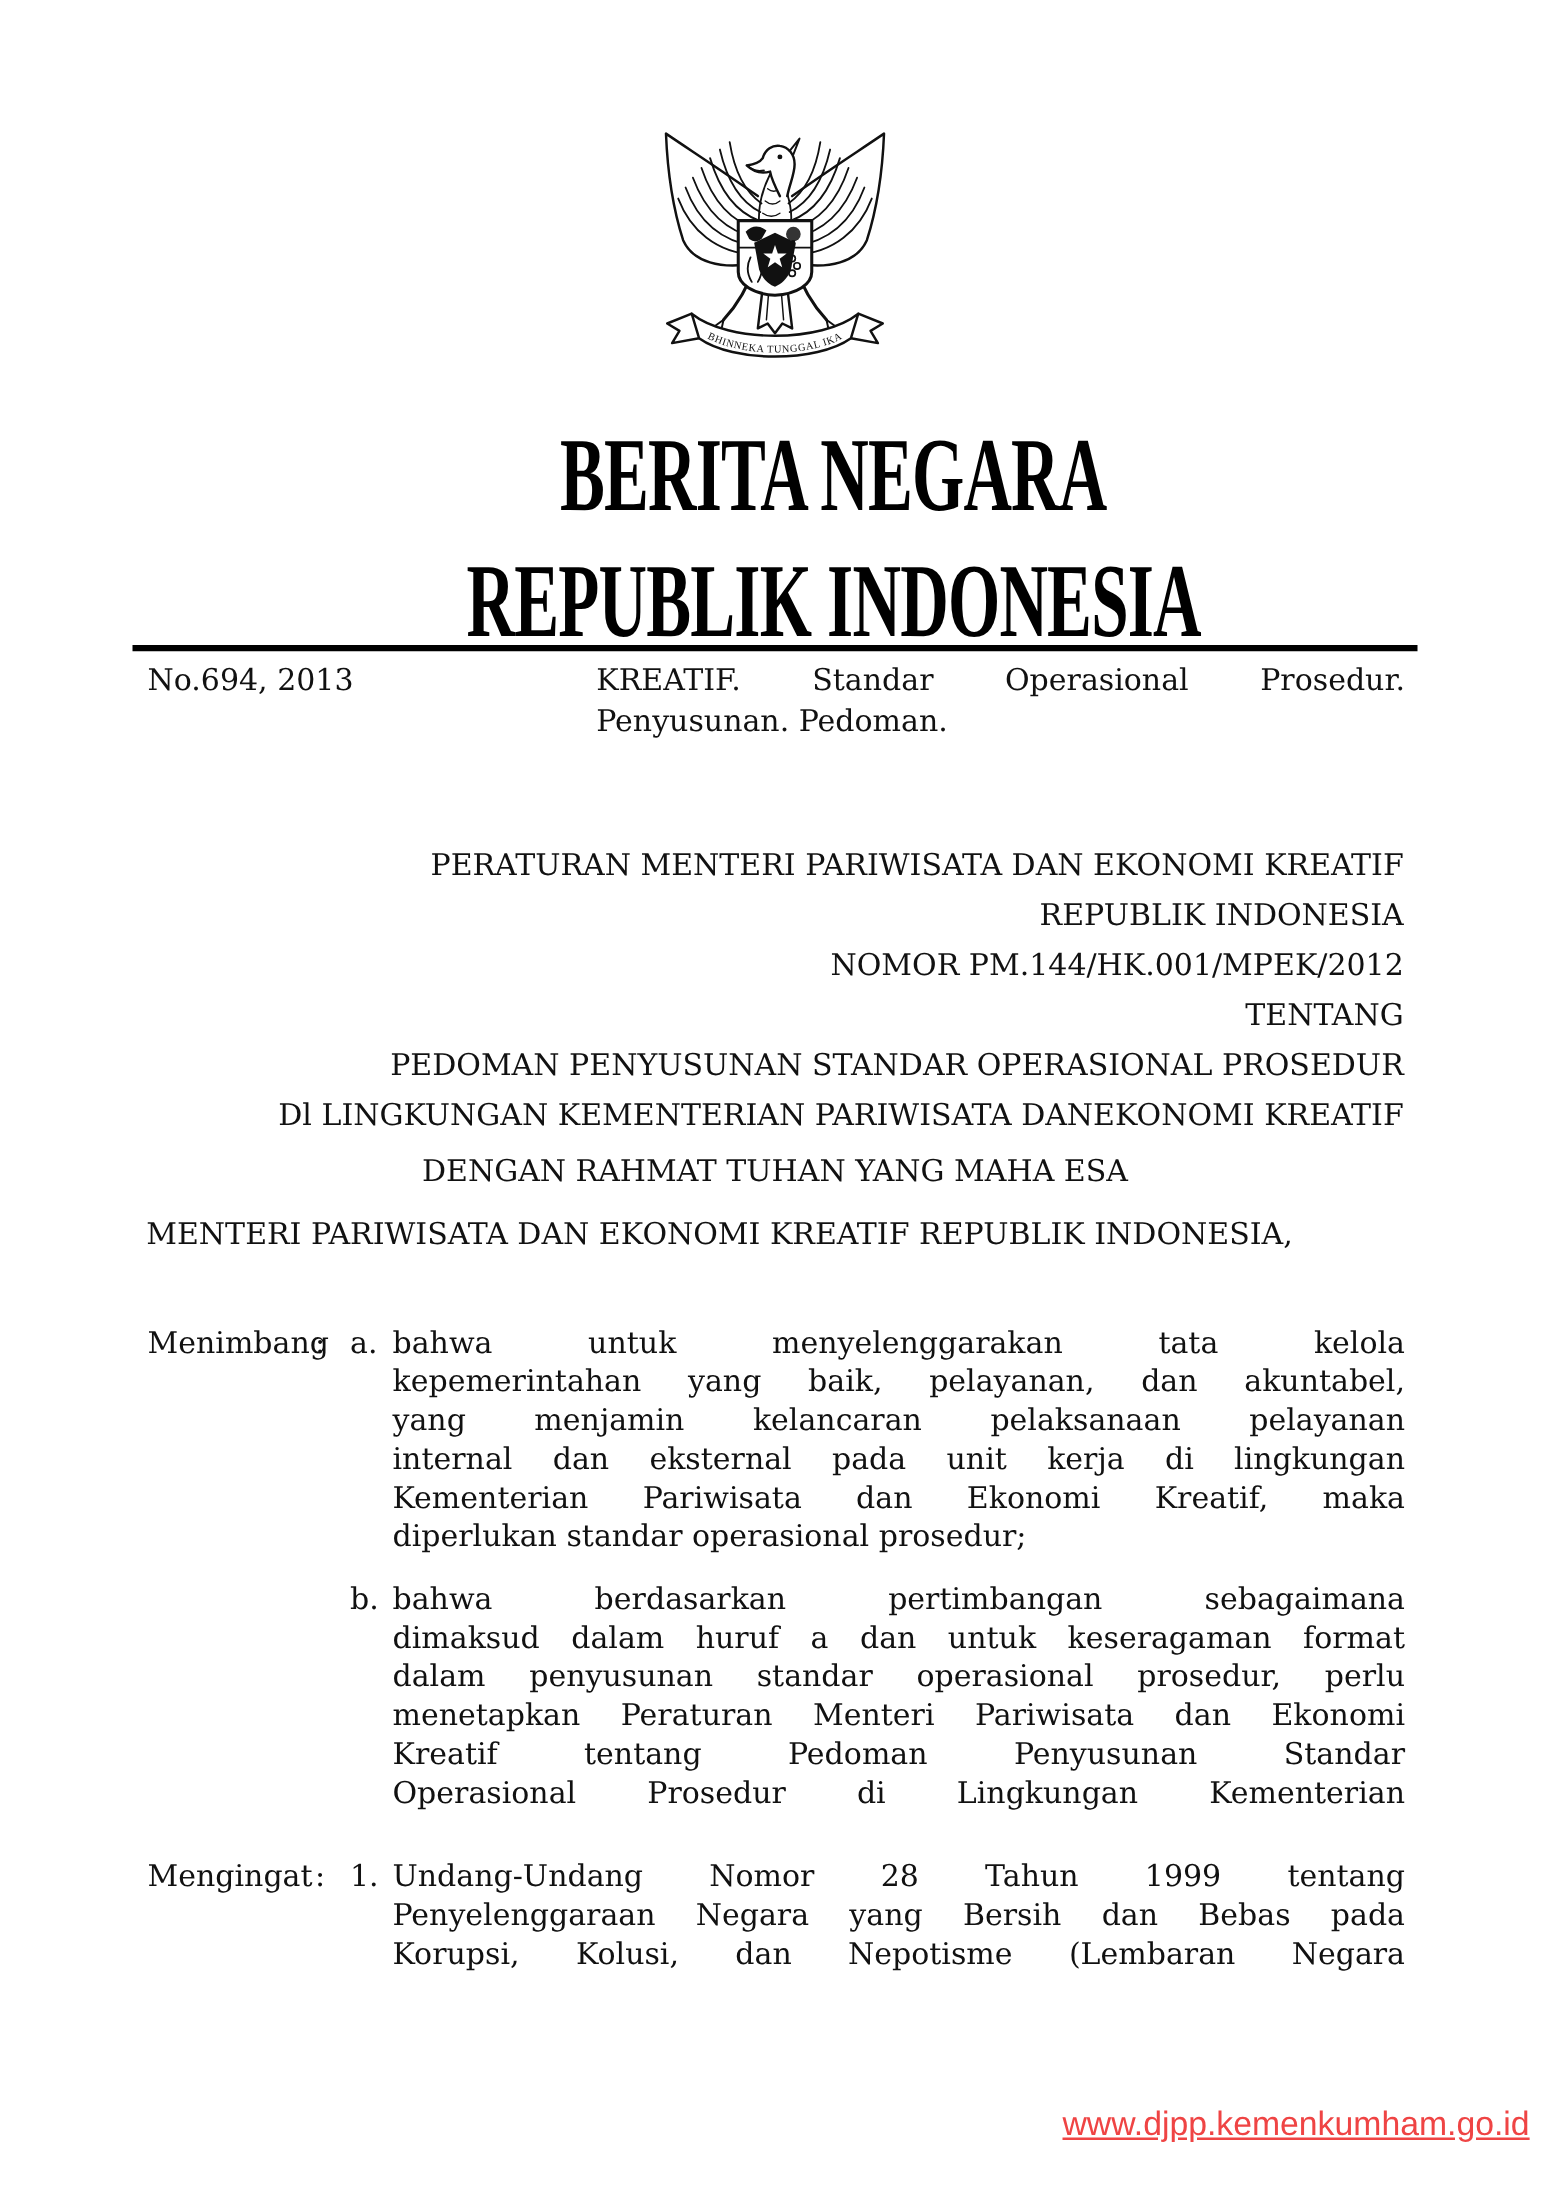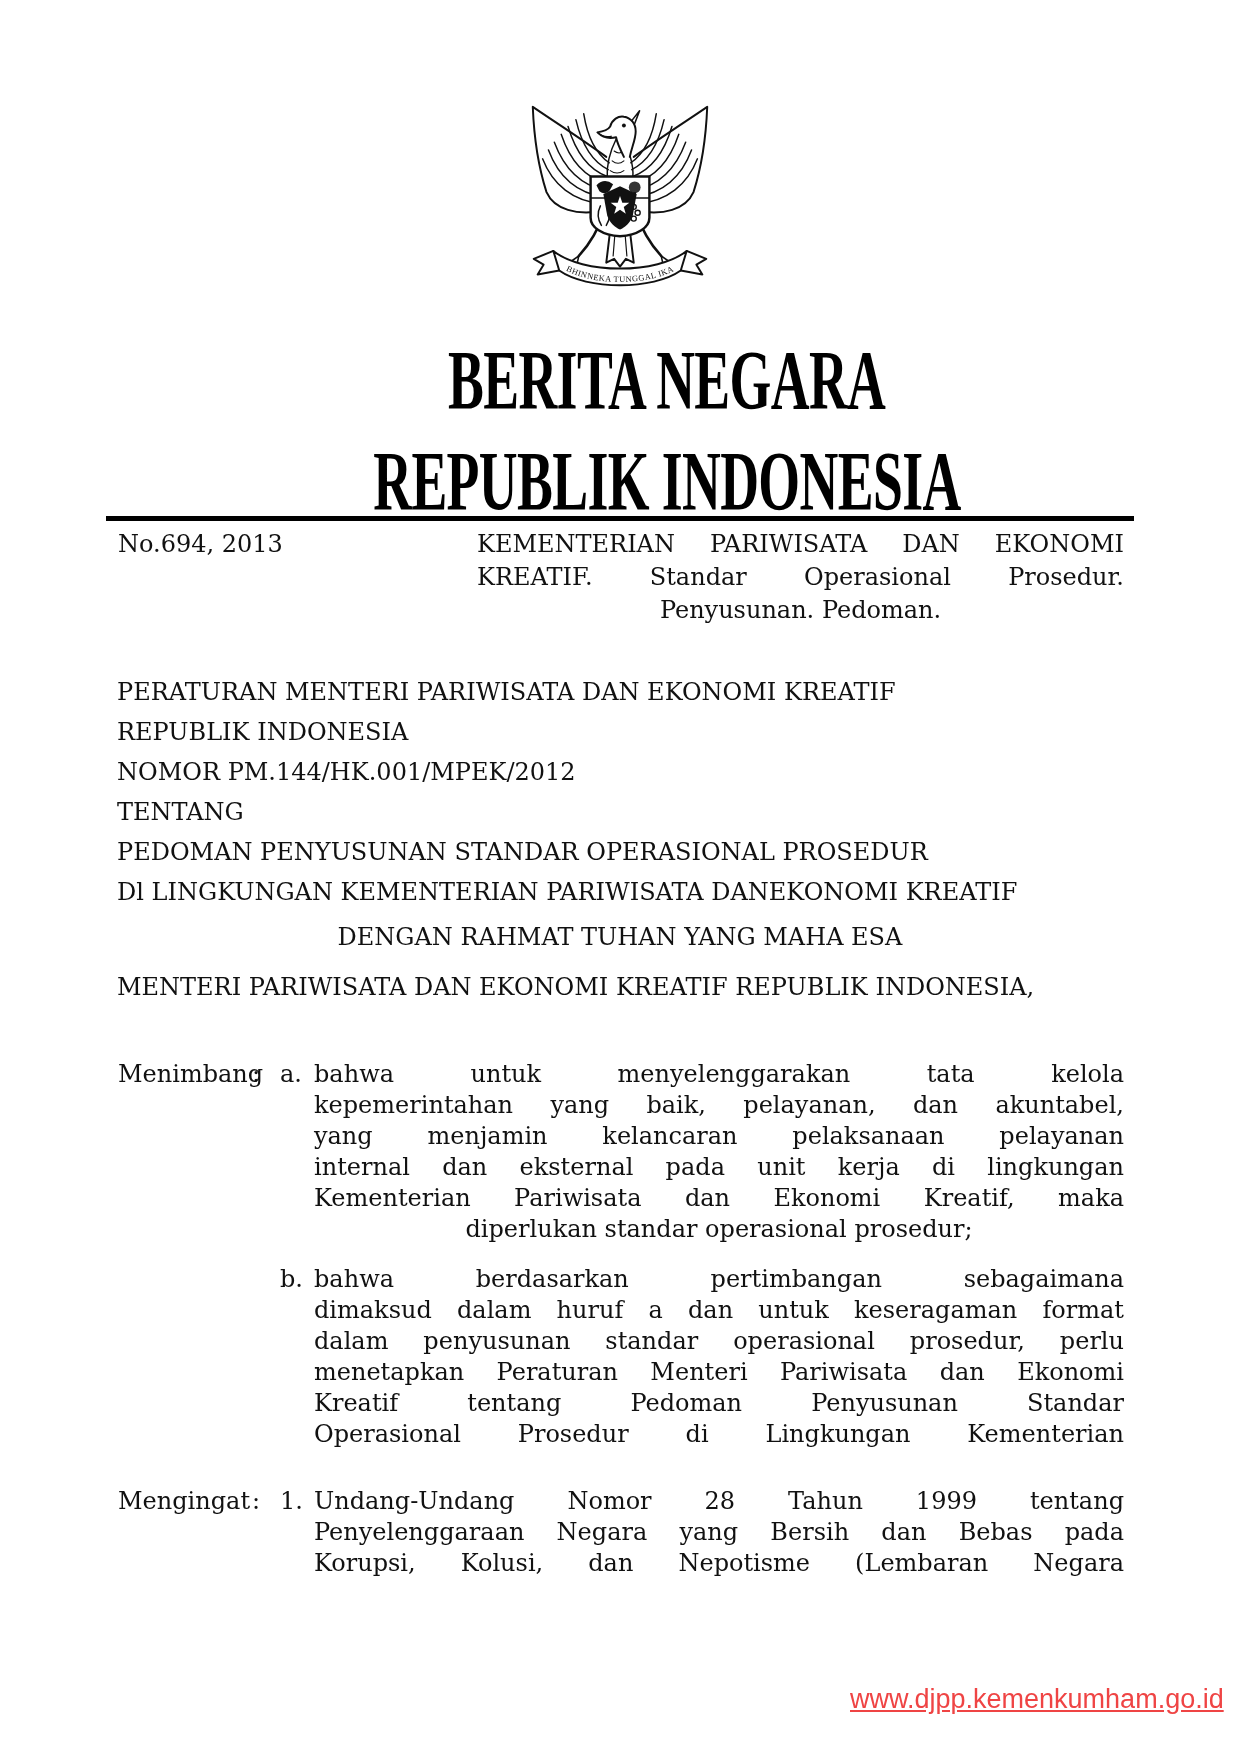--- a/index.html
+++ b/index.html
@@ -17,35 +17,35 @@
   }
   .title-line .condense { display:inline-block; transform:scaleX(0.64); transform-origin:50% 50%; letter-spacing:-1px; }
   #title-1 { top:339px; }
   #title-2 { top:440px; }
   .rule { position:absolute; top:516px; left:106px; width:1028px; height:5px; background:#000; }
   
   .masthead { position:absolute; top:528px; left:118px; width:1006px; font-size:24px; line-height:33px; }
   .issue { position:absolute; left:0; top:0; white-space:nowrap; }
   .abstract { position:absolute; left:359px; top:0; width:647px; }
   
-  .heading { position:absolute; top:672px; left:117px; width:1006px; text-align:left; font-size:24px; line-height:40px; }
+  .heading { position:absolute; top:672px; left:117px; width:1006px; text-align:right; font-size:24px; line-height:40px; }
   .invocation { position:absolute; top:917px; left:117px; width:1006px; text-align:center; font-size:24px; line-height:40px; }
   .authority  { position:absolute; top:967px; left:117px; width:1006px; text-align:left; font-size:24px; line-height:40px; }
   
   .docbody { position:absolute; top:1059px; left:118px; width:1006px; font-size:24px; line-height:31px; }
   .row { display:flex; align-items:flex-start; }
   .row-gap { margin-top:36px; }
   .label { width:134px; flex:none; }
   .colon { width:28px; flex:none; }
   .items { flex:1; min-width:0; }
   .item { display:flex; align-items:flex-start; }
   .item-gap { margin-top:19px; }
   .marker { width:34px; flex:none; }
   .lines { flex:1; min-width:0; }
-  .ln { text-align:center; }
+  .ln { text-align:left; }
   .j { text-align:justify; text-align-last:justify; }
   
   .watermark {
     position:absolute; top:1684px; left:850px;
     font-family:"Liberation Sans", sans-serif; font-size:27px;
     color:#ef4444; text-decoration:underline; white-space:nowrap;
   }
 </style>
 </head>
 <body>
@@ -126,21 +126,20 @@
   </div>
   <div class="title-line" id="title-2">
     <span class="condense">REPUBLIK INDONESIA</span>
   </div>
 
   <div class="rule"></div>
 
   <div class="masthead">
     <div class="issue">No.694, 2013</div>
     <div class="abstract">
-      <div class="ln j">KEMENTERIAN PARIWISATA DAN EKONOMI</div>
       <div class="ln j">KREATIF. Standar Operasional Prosedur.</div>
       <div class="ln">Penyusunan. Pedoman.</div>
     </div>
   </div>
 
   <div class="heading">
     <div>PERATURAN MENTERI PARIWISATA DAN EKONOMI KREATIF</div>
     <div>REPUBLIK INDONESIA</div>
     <div>NOMOR PM.144/HK.001/MPEK/2012</div>
     <div>TENTANG</div>

